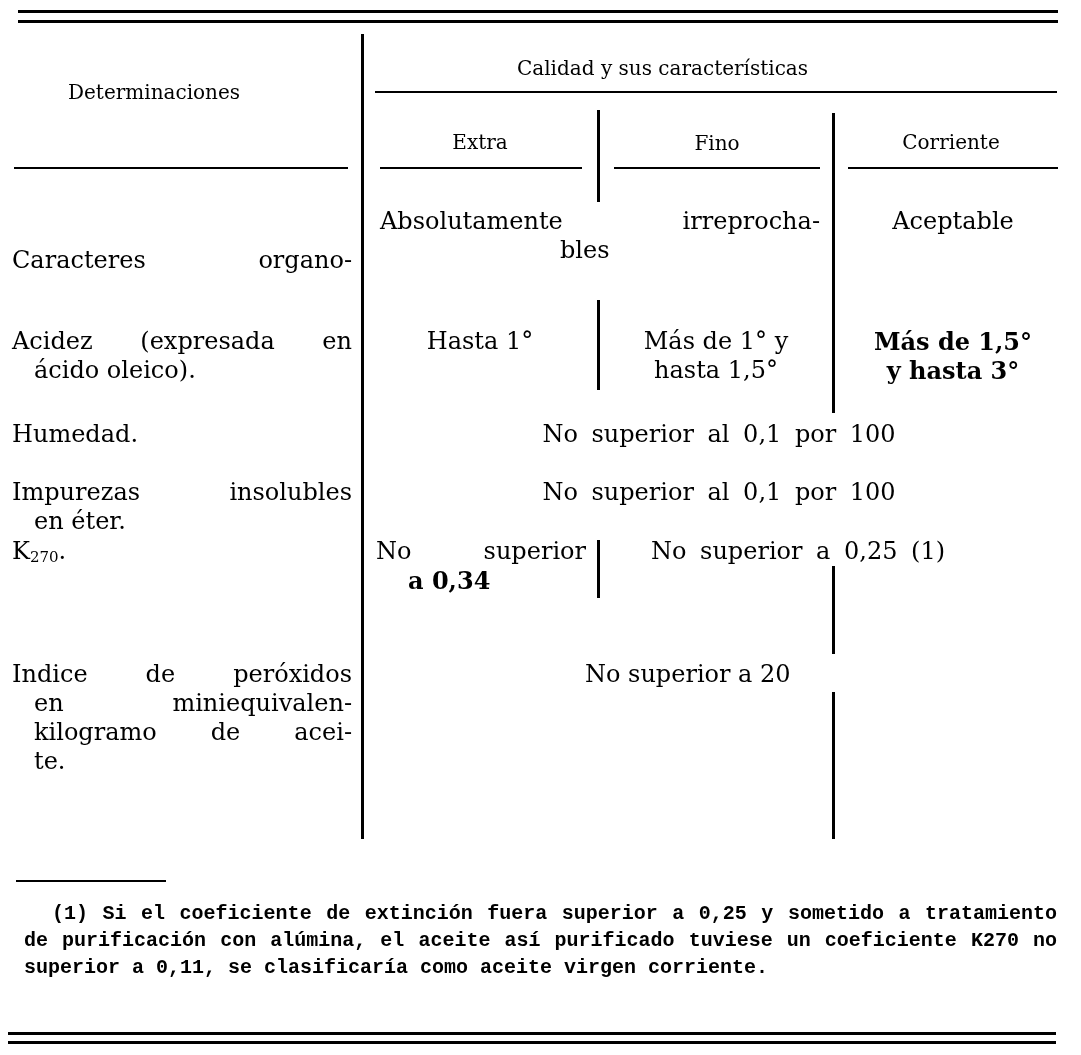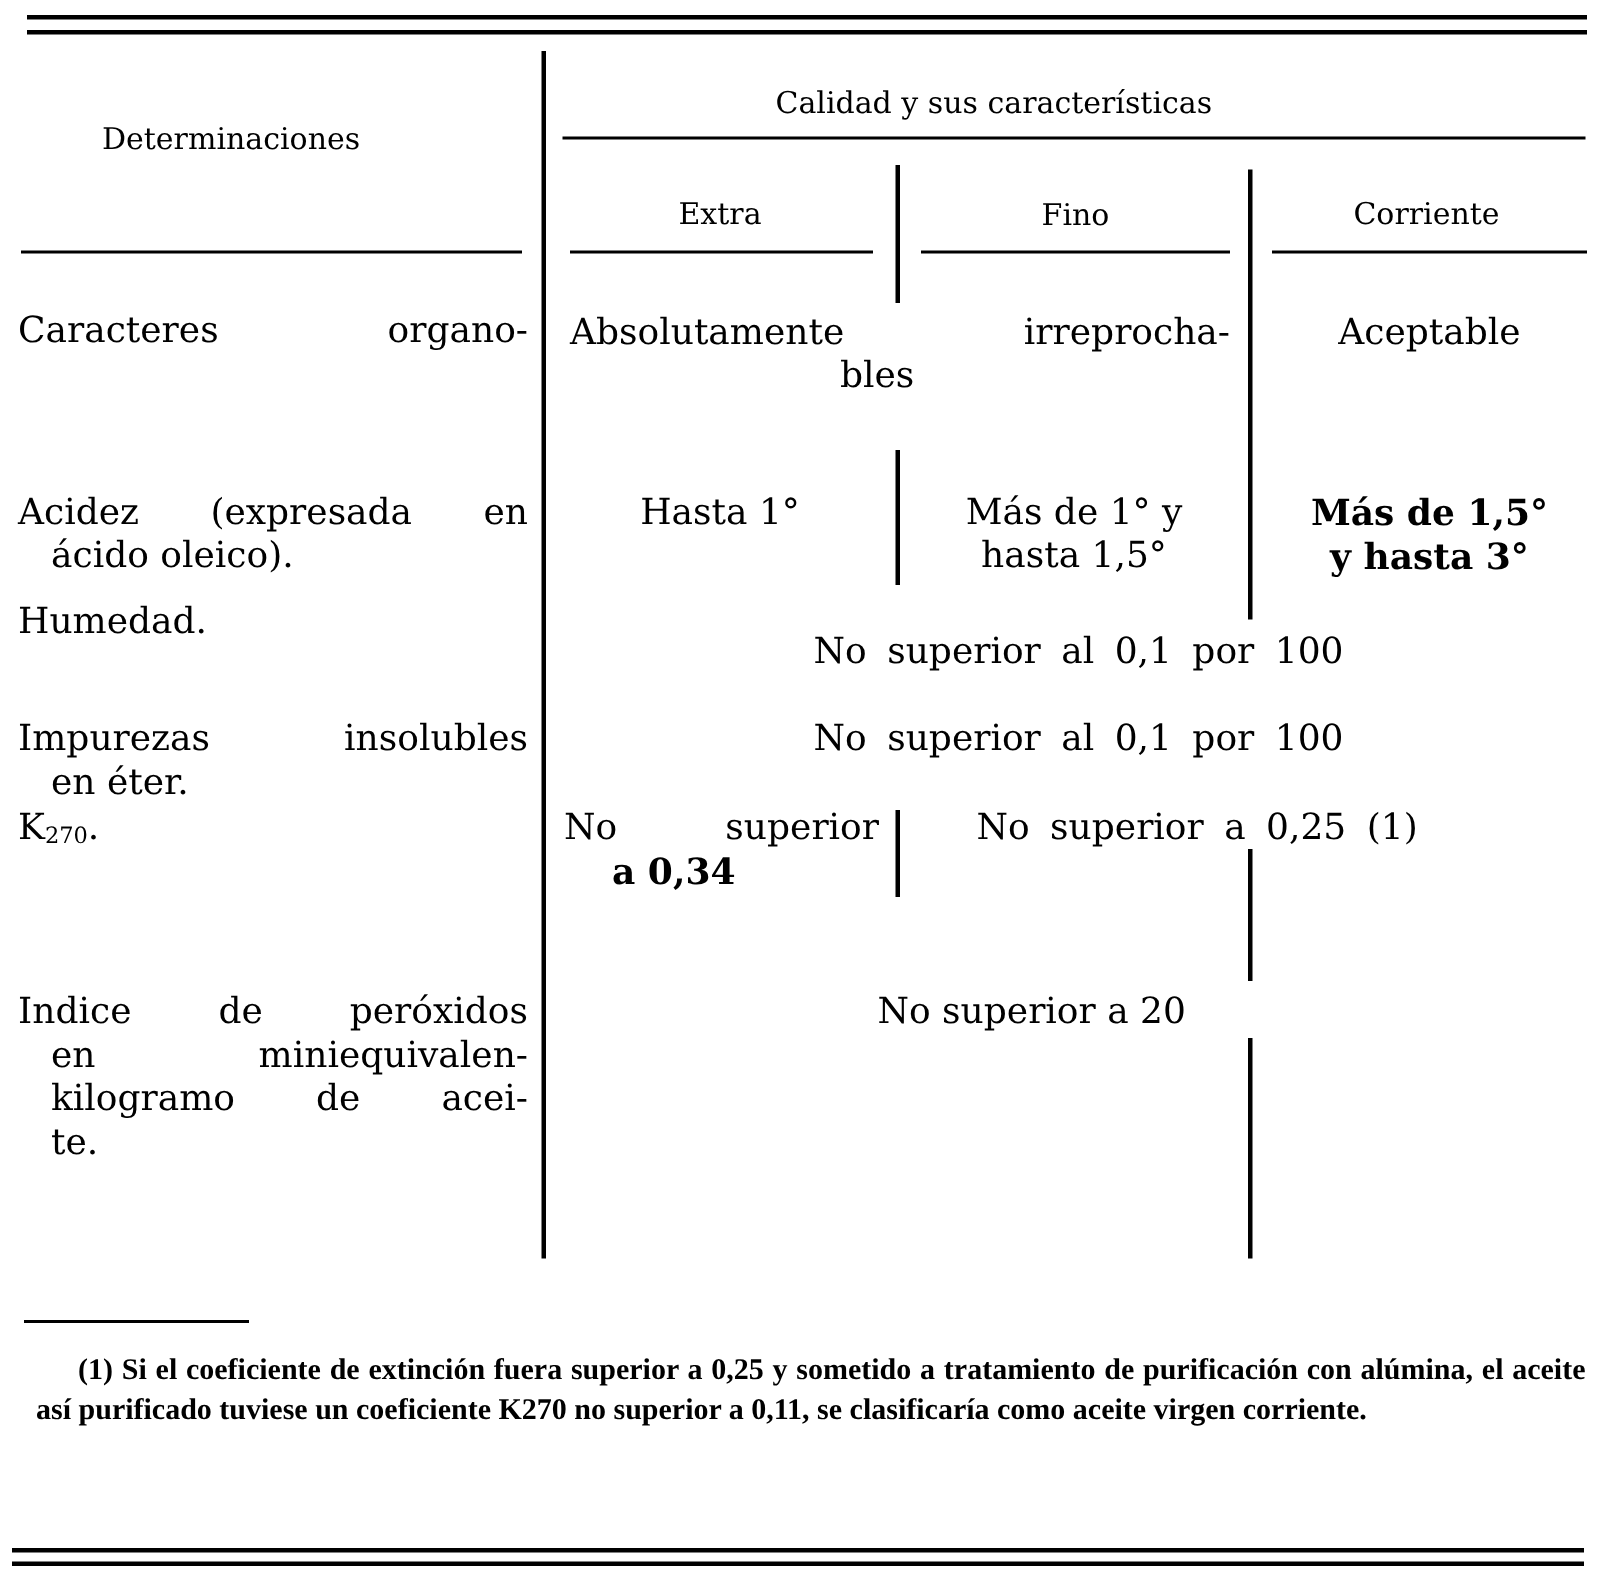--- a/index.html
+++ b/index.html
@@ -7,21 +7,21 @@
   .abs { position: absolute; }
   .hline { position: absolute; background: #000; height: 3px; }
   .hline.thin { height: 2px; }
   .vline { position: absolute; background: #000; width: 3px; }
   .hdr { font-size: 20px; font-family: "DejaVu Serif", serif; white-space: nowrap; }
   .cell { font-size: 24px; line-height: 29px; font-family: "DejaVu Serif", serif; }
   .det { text-align: justify; text-align-last: left; }
   .det .indent { display: block; padding-left: 22px; }
   .bold { font-weight: bold; }
   .center { text-align: center; }
-  .foot { font-family: Liberation Serif, serif; font-weight: bold; font-size: 20px; line-height: 27px; text-align: justify; }
+  .foot { font-family: Liberation Mono, monospace; font-weight: bold; font-size: 20px; line-height: 27px; text-align: justify; }
   sub { font-size: 15px; vertical-align: -3px; }
 </style>
 </head>
 <body>
 
 <div class="hline" style="left:18px; top:10px; width:1040px;"></div>
 <div class="hline" style="left:18px; top:20px; width:1040px;"></div>
 
 <div class="abs hdr" style="left:68px; top:80px;">Determinaciones</div>
 <div class="vline" style="left:361px; top:34px; height:805px;"></div>
@@ -35,21 +35,21 @@
 
 <div class="vline" style="left:597px; top:110px; height:92px;"></div>
 <div class="vline" style="left:832px; top:113px; height:300px;"></div>
 
 <div class="hline thin" style="left:14px; top:167px; width:334px;"></div>
 <div class="hline thin" style="left:380px; top:167px; width:202px;"></div>
 <div class="hline thin" style="left:614px; top:167px; width:206px;"></div>
 <div class="hline thin" style="left:848px; top:167px; width:210px;"></div>
 
 <div class="abs cell det" style="left:12px; top:206px; width:340px;">
-  <span style="display:block; text-align:justify; text-align-last:justify;">Caracteres organo-</span>
+  <span style="display:block; text-align:justify; text-align-last:justify;margin-top:40px;">Caracteres organo-</span>
 </div>
 <div class="abs cell" style="left:380px; top:207px; width:440px;">
   <span style="display:block; text-align:justify; text-align-last:justify; word-spacing:10px;">Absolutamente irreprocha-</span>
   <span style="display:block; padding-left:180px;">bles</span>
 </div>
 <div class="abs cell center" style="left:848px; top:207px; width:210px;">Aceptable</div>
 
 <div class="abs cell det" style="left:12px; top:327px; width:340px;">
   <span style="display:block; text-align:justify; text-align-last:justify;">Acidez (expresada en</span>
   <span class="indent">ácido oleico).</span>
@@ -58,21 +58,21 @@
 <div class="vline" style="left:597px; top:300px; height:90px;"></div>
 <div class="abs cell center" style="left:606px; top:327px; width:220px;">
   <span style="display:block;">Más de 1° y</span>
   <span style="display:block;">hasta 1,5°</span>
 </div>
 <div class="abs cell center bold" style="left:842px; top:327px; width:222px;">
   <span style="display:block;">Más de 1,5°</span>
   <span style="display:block;">y hasta 3°</span>
 </div>
 
-<div class="abs cell" style="left:12px; top:400px;">Humedad.</div>
+<div class="abs cell" style="left:12px; top:420px;">Humedad.</div>
 <div class="abs cell center" style="left:380px; top:420px; width:678px; word-spacing:6px;">No superior al 0,1 por 100</div>
 
 <div class="abs cell det" style="left:12px; top:478px; width:340px;">
   <span style="display:block; text-align:justify; text-align-last:justify;">Impurezas insolubles</span>
   <span class="indent">en éter.</span>
 </div>
 <div class="abs cell center" style="left:380px; top:478px; width:678px; word-spacing:6px;">No superior al 0,1 por 100</div>
 
 <div class="abs cell" style="left:12px; top:537px;">
   <span>K</span><sub>270</sub><span>.</span>

